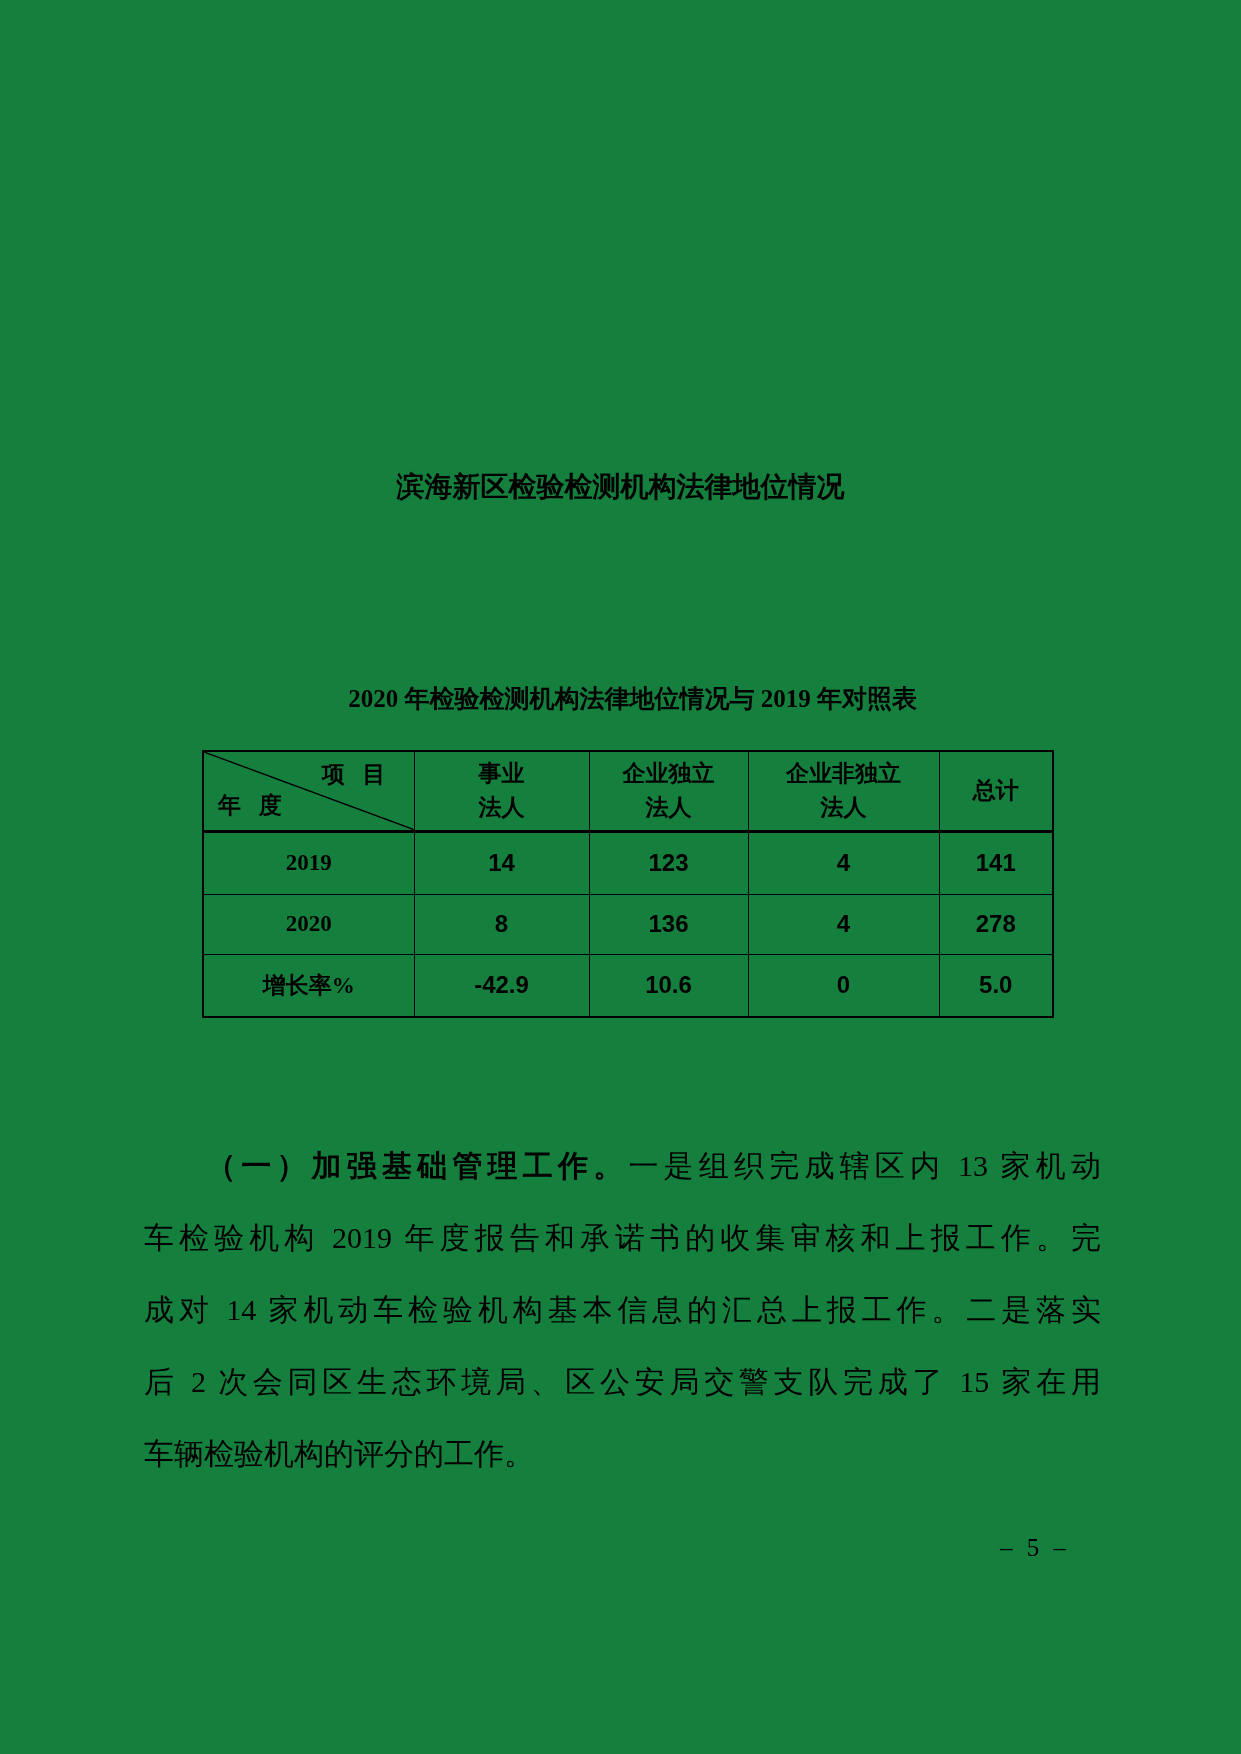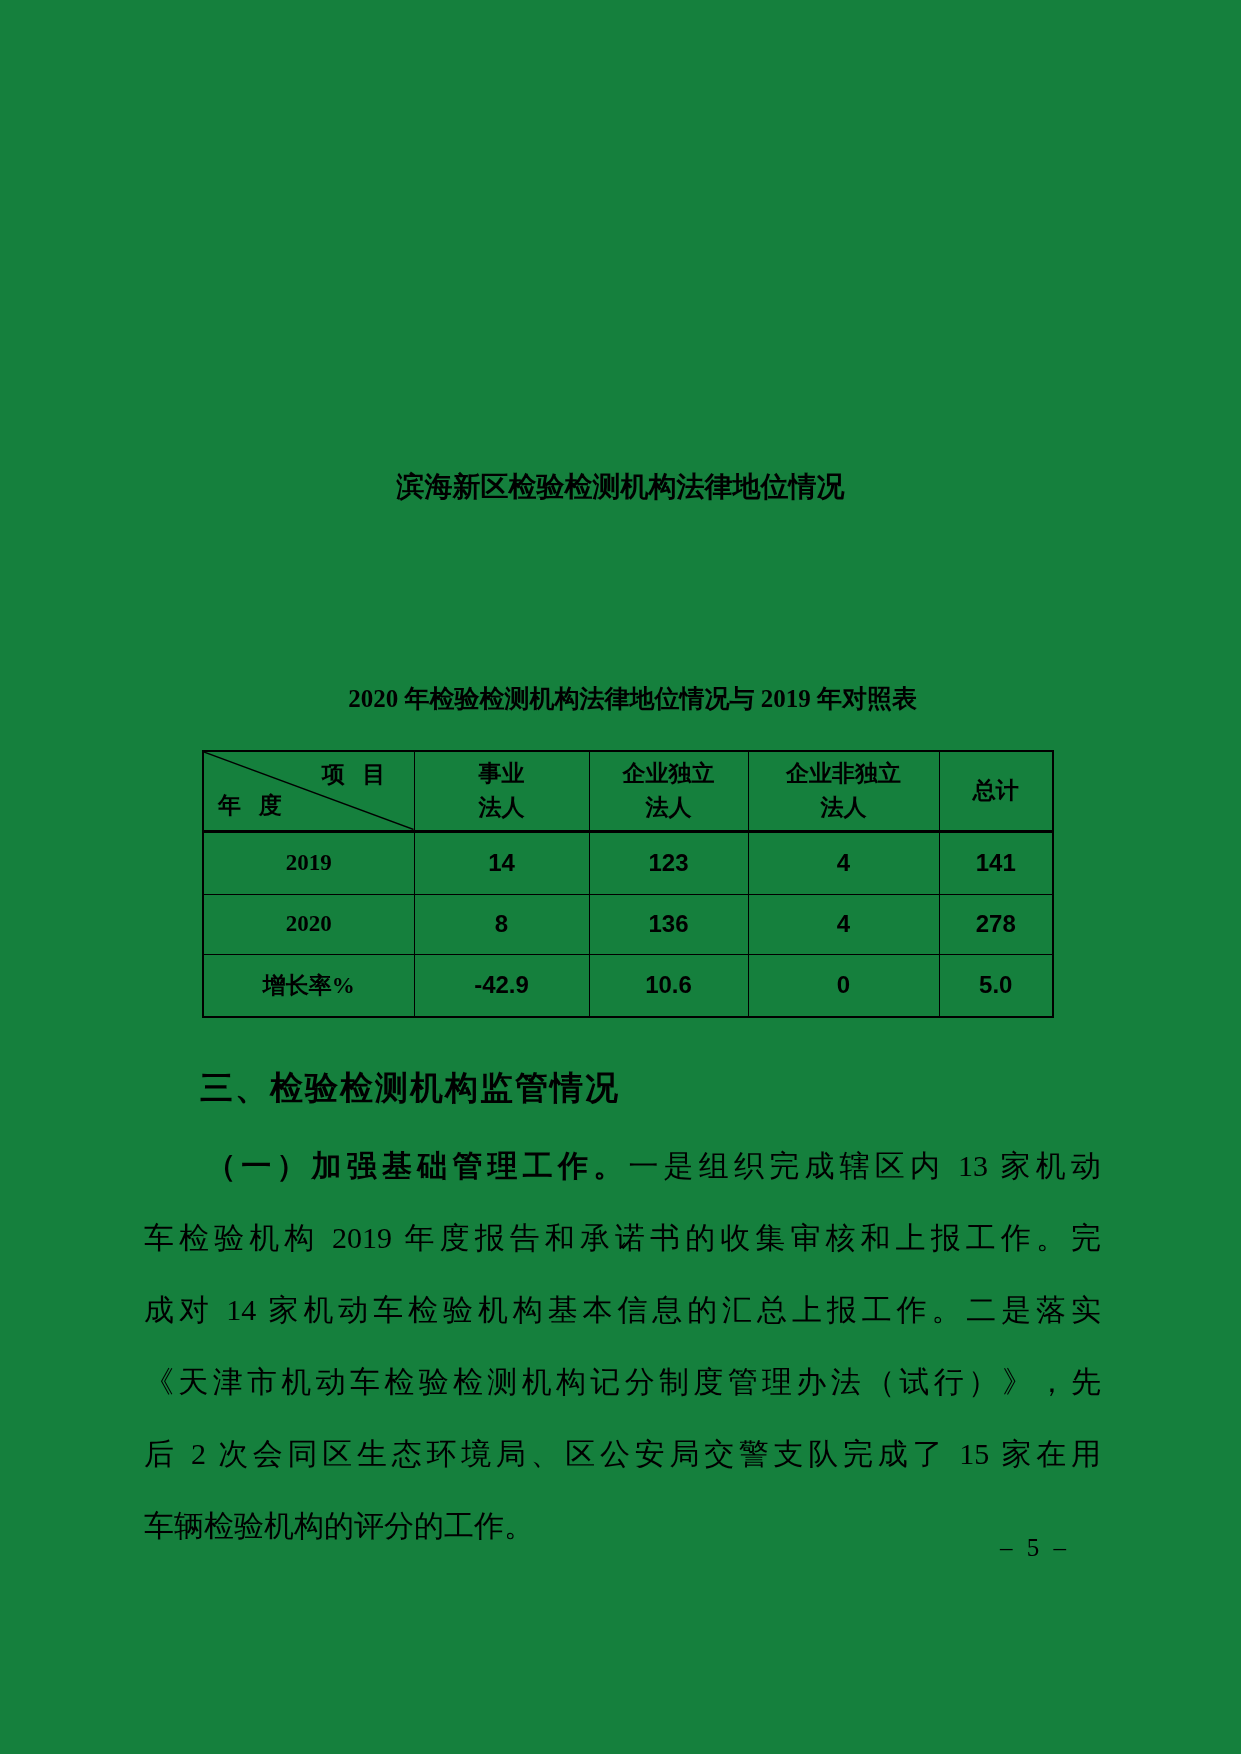--- a/index.html
+++ b/index.html
@@ -177,28 +177,26 @@
       <tr class="data-row-3">
         <td class="rowlabel-cell">增长率%</td>
         <td class="num-cell">-42.9</td>
         <td class="num-cell">10.6</td>
         <td class="num-cell">0</td>
         <td class="num-cell">5.0</td>
       </tr>
     </tbody>
   </table>
 
-  <div class="section-heading">三、检验检测机构监管情况</div>
 
   <div class="para">
     <div class="para-line first">
       <span class="lead-bold">（一）加强基础管理工作。</span><span>一是组织完成辖区内 13 家机动</span>
     </div>
     <div class="para-line">车检验机构 2019 年度报告和承诺书的收集审核和上报工作。完</div>
     <div class="para-line">成对 14 家机动车检验机构基本信息的汇总上报工作。二是落实</div>
-    <div class="para-line">《天津市机动车检验检测机构记分制度管理办法（试行）》，先</div>
     <div class="para-line">后 2 次会同区生态环境局、区公安局交警支队完成了 15 家在用</div>
     <div class="para-line last">车辆检验机构的评分的工作。</div>
   </div>
 
   <div class="page-number">– 5 –</div>
 
 </div>
 
 </body></html>

